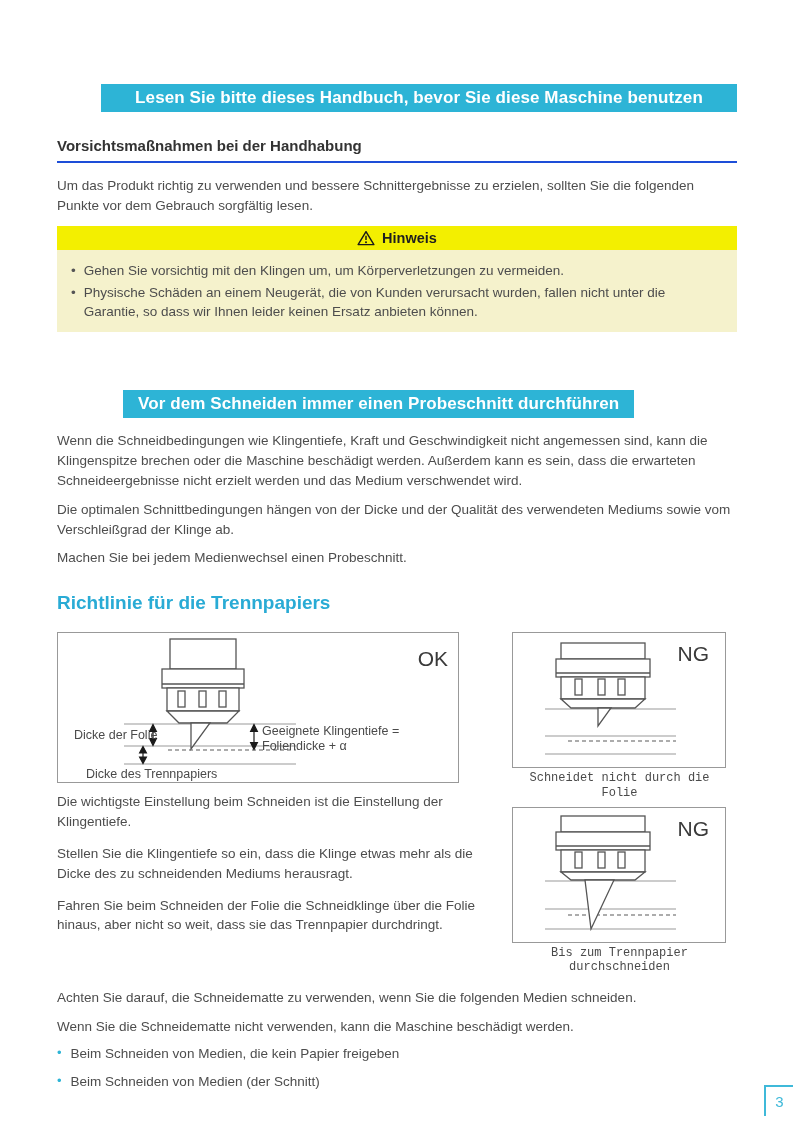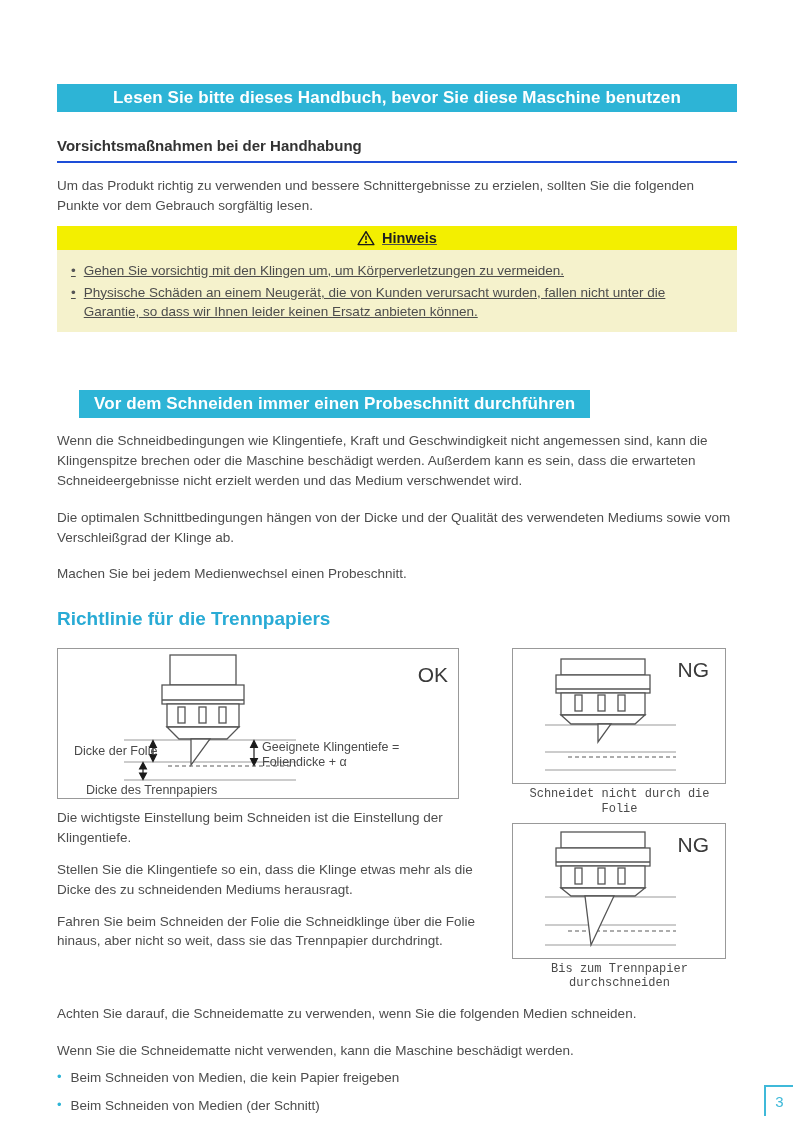--- a/index.html
+++ b/index.html
@@ -3,35 +3,35 @@
 <meta charset="utf-8">
 <style>
   html,body{margin:0;padding:0;background:#e9e9e9;}
   .page{
     width:793px;height:1122px;background:#ffffff;position:relative;overflow:hidden;
     font-family:"Liberation Sans",sans-serif;color:#4d4d4d;margin:0 auto;
   }
   .content{position:absolute;left:57px;top:0;width:680px;}
   .banner{
     background:#2db4d6;color:#ffffff;font-weight:bold;font-size:17px;
-    line-height:28px;padding:0 15px;letter-spacing:.1px;
+    line-height:28px;padding:0 15px;letter-spacing:.1px;margin-left:44px;
   }
   .banner.full{margin-top:84px;text-align:center;padding:0 8px;}
   .banner.inline{display:inline-block;}
   .banner-row{line-height:0;padding-left:22px;}
   .banner-row.second{margin-top:58px;}
   .banner-row.fourth{margin-top:26px;}
   .subhead{
     margin:25px 0 0 0;font-size:15px;font-weight:bold;color:#333333;
     padding-bottom:7px;border-bottom:2px solid #1d4ed8;
   }
   p.body{margin:13px 0 0 0;font-size:13.5px;line-height:1.47;}
-  p.body.tight{margin-top:17px;}
-  
-  .notice{margin-top:10px;text-decoration:underline;}
+  p.body.tight{margin-top:9px;}
+  
+  .notice{margin-top:10px;}
   .notice-header{
     background:#f3ef00;color:#1f1f1f;font-weight:bold;font-size:14.5px;
     line-height:24px;display:flex;align-items:center;justify-content:center;gap:7px;
   }
   .notice-body{
     background:#f5f2cc;margin:0;padding:8px 14px 11px 14px;list-style:none;
   }
   .notice-body li{
     font-size:13.5px;line-height:1.42;margin-top:3px;display:flex;gap:8px;
   }

